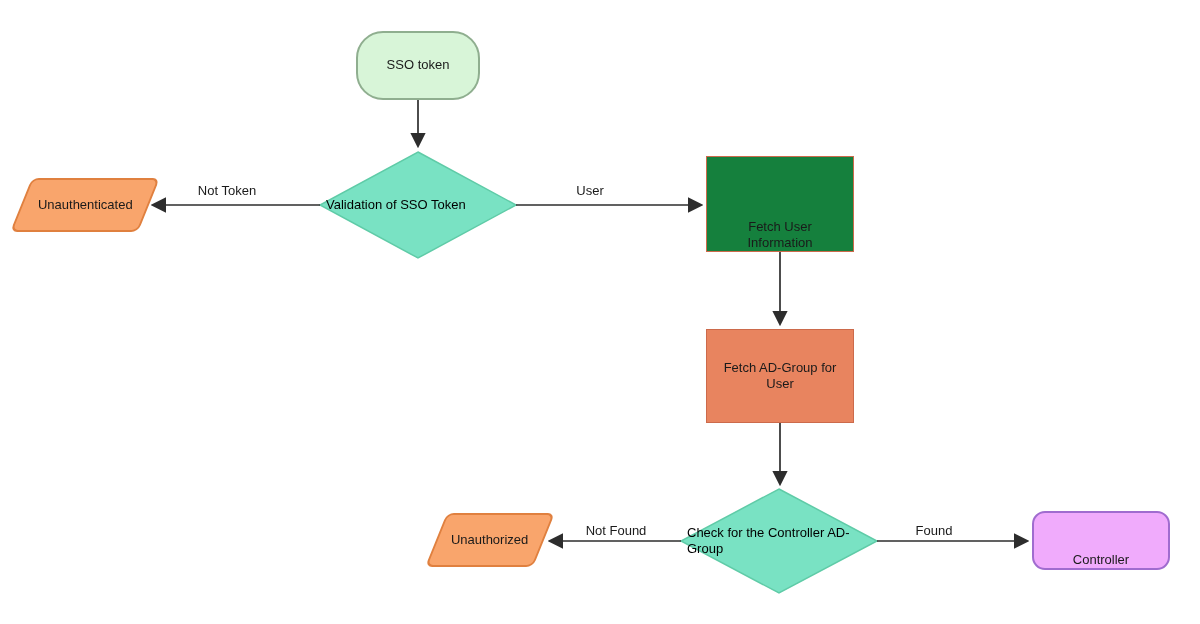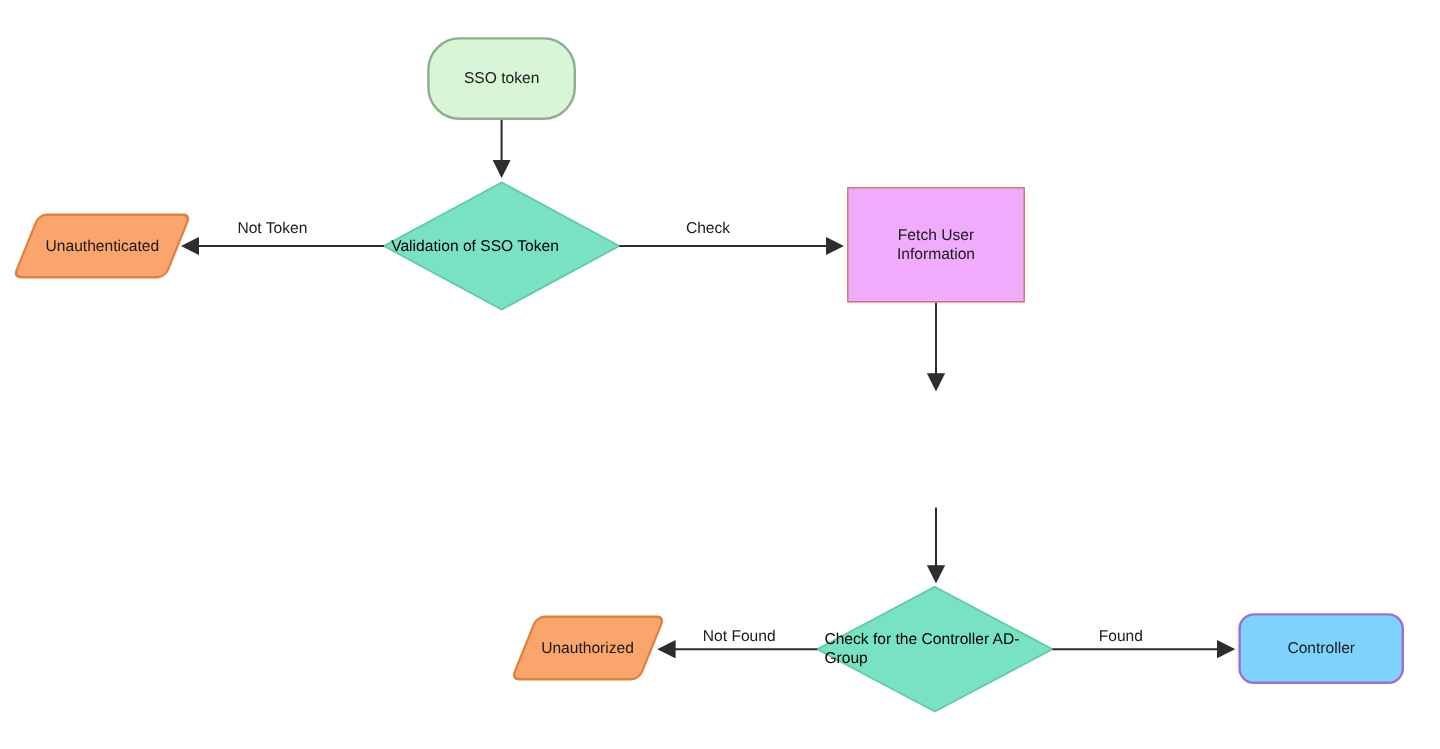--- a/index.html
+++ b/index.html
@@ -100,26 +100,29 @@
   <div class="diamond-label diamond-label-1">Validation of SSO Token</div>
   <div class="diamond-label diamond-label-2">Check for the Controller AD-Group</div>
 
   <div class="node para para-1" style="background-color: rgb(249, 165, 108); border-color: rgb(224, 128, 63);">
     <span class="label">Unauthenticated</span>
   </div>
   <div class="node para para-2" style="background-color: rgb(249, 165, 108); border-color: rgb(224, 128, 63);">
     <span class="label">Unauthorized</span>
   </div>
 
-  <div class="node process process-1" style="background-color: #f0abfc; border-color: rgb(204, 106, 75);">
+  <div class="node process process-1" style="background-color: #15803d; border-color: rgb(204, 106, 75); align-items: flex-end;">
     <span class="label">Fetch User Information</span>
   </div>
+  <div class="node process process-2" style="background-color: rgb(232, 132, 95); border-color: rgb(204, 106, 75);">
+    <span class="label">Fetch AD-Group for User</span>
+  </div>
 
-  <div class="node rounded" style="background-color: #7dd3fc; border-color: rgb(160, 108, 207);">
+  <div class="node rounded" style="background-color: #f0abfc; border-color: rgb(160, 108, 207); align-items: flex-end;">
     <span class="label">Controller</span>
   </div>
 
   <div class="edge-label edge-label-not-valid">Not Token</div>
-  <div class="edge-label edge-label-valid">Check</div>
+  <div class="edge-label edge-label-valid">User</div>
   <div class="edge-label edge-label-not-found">Not Found</div>
   <div class="edge-label edge-label-found">Found</div>
 
 </div>
 
 </body></html>

